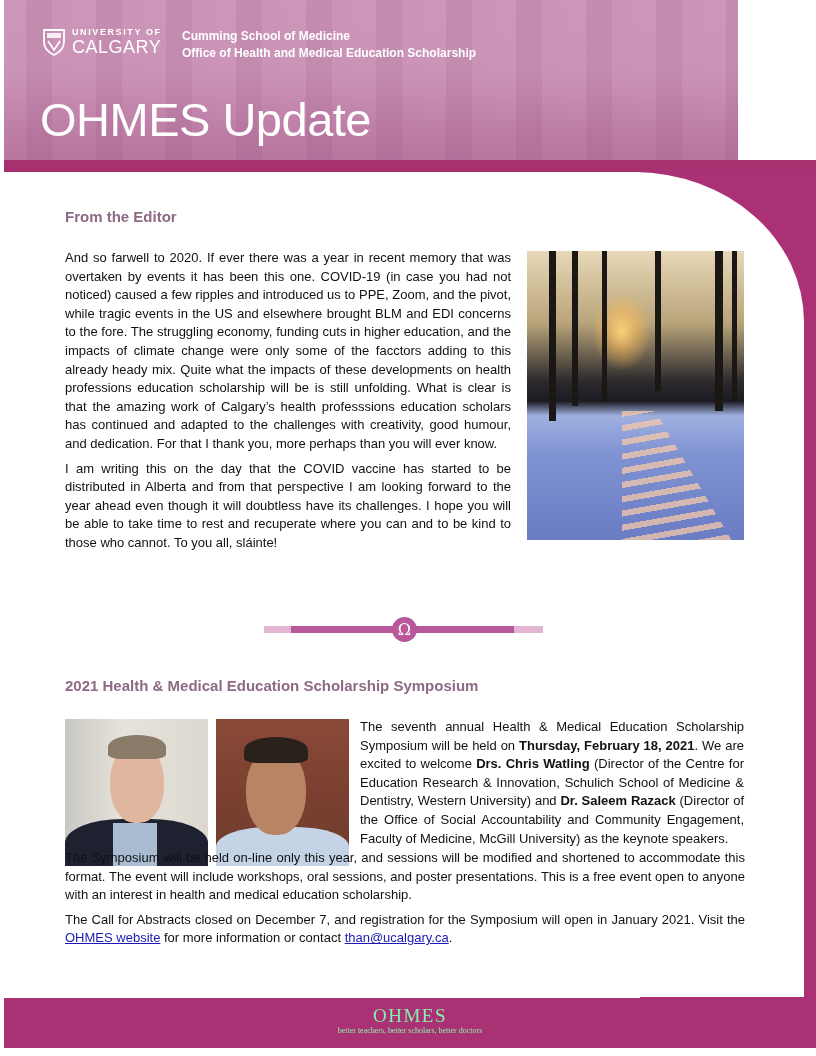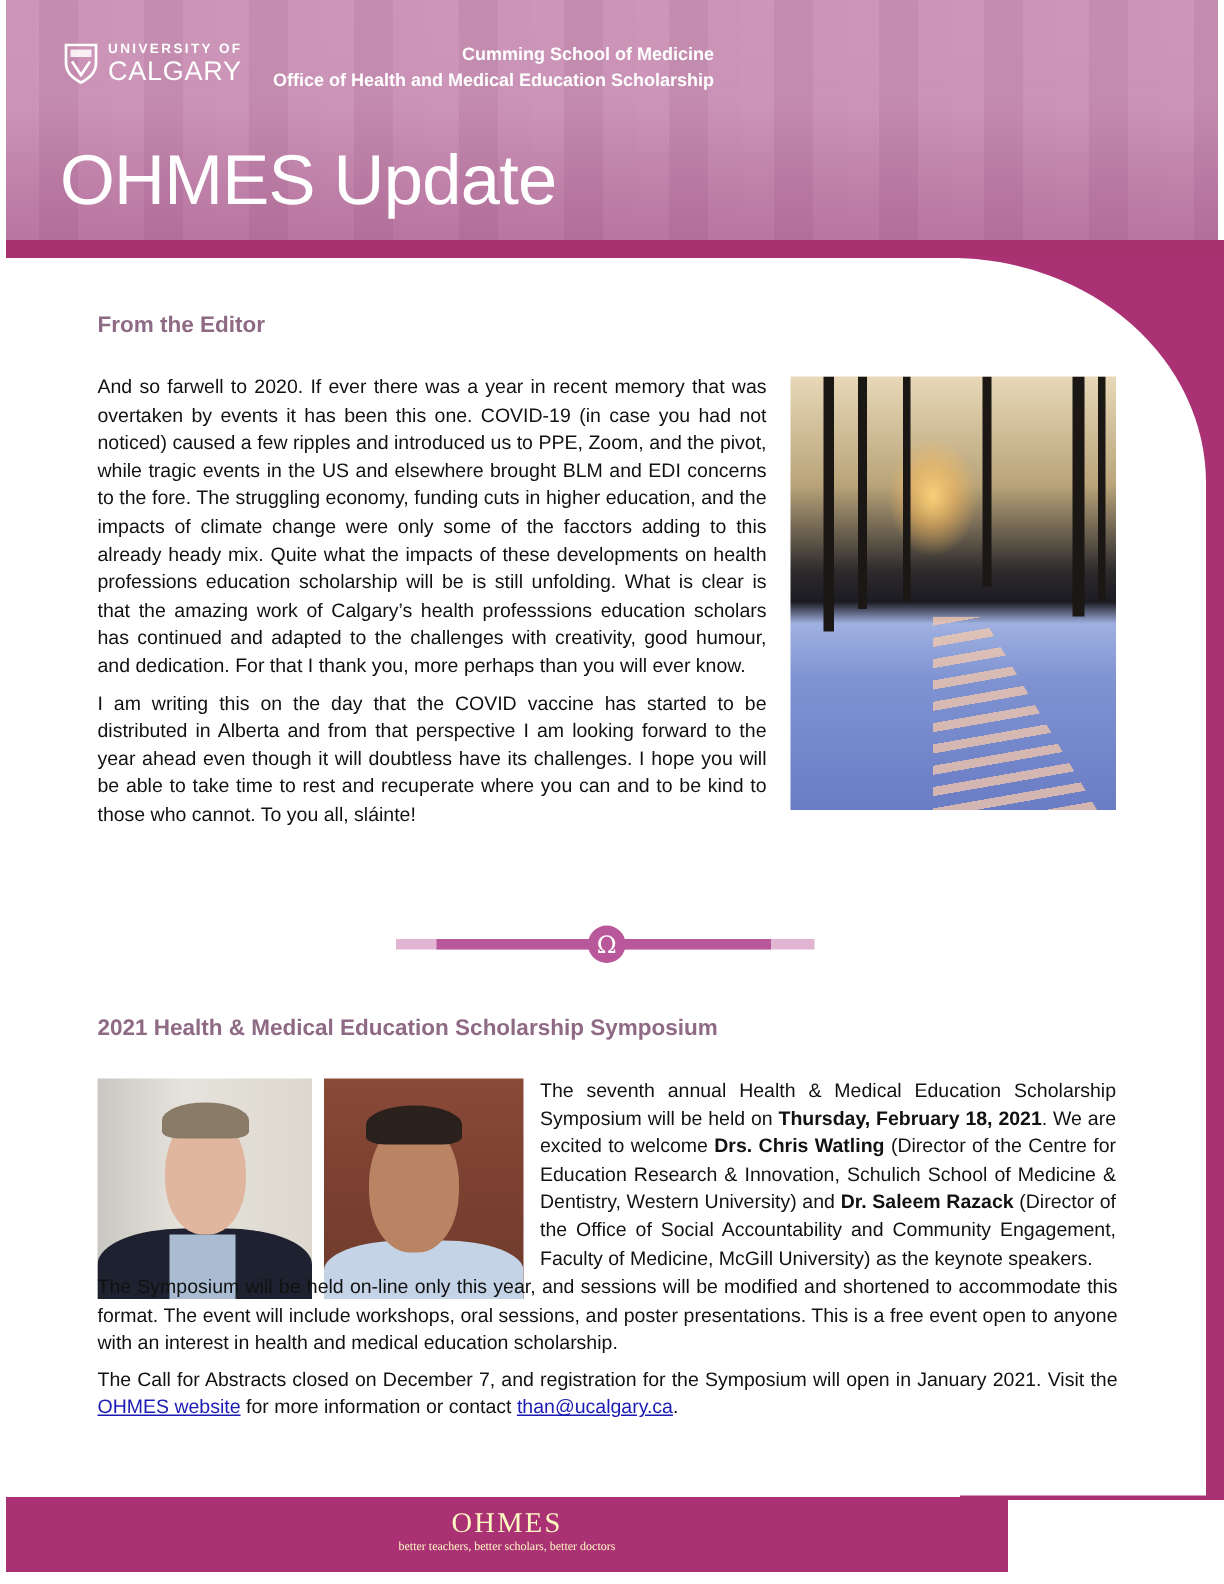--- a/index.html
+++ b/index.html
@@ -1,57 +1,57 @@
 <!DOCTYPE html>
 <html><head>
 <meta charset="utf-8">
 <style>
   * { box-sizing: border-box; margin: 0; padding: 0; }
   html, body { width: 816px; height: 1056px; background: #ffffff; overflow: hidden; }
   body { position: relative; font-family: "Liberation Sans", sans-serif; color: #111; }
 
   
   .banner {
-    position: absolute; left: 4px; top: 0; width: 808px; height: 160px;
+    position: absolute; left: 4px; top: 0; width: 734px; height: 160px;
     background:
       linear-gradient(180deg, rgba(255,255,255,0.06) 0%, rgba(255,255,255,0) 40%),
       repeating-linear-gradient(90deg, rgba(255,255,255,0.05) 0 22px, rgba(0,0,0,0.03) 22px 48px, rgba(255,255,255,0.04) 48px 70px),
       linear-gradient(180deg, #c68ab0 0%, #c98fb4 40%, #bd7ca6 100%);
   }
   .banner .city {
     position: absolute; left: 0; right: 0; bottom: 0; height: 120px;
     background:
       linear-gradient(0deg, rgba(160,80,130,0.25), rgba(160,80,130,0) 70%);
   }
   .logo { position: absolute; left: 38px; top: 28px; display: flex; align-items: center; gap: 6px; }
   .logo-shield { width: 24px; height: 28px; }
   .logo-text { color: #fff; line-height: 1; }
   .logo-text .l1 { font-size: 9px; font-weight: bold; letter-spacing: 1.6px; }
   .logo-text .l2 { font-size: 18px; letter-spacing: 0.5px; margin-top: 1px; }
-  .school { position: absolute; left: 178px; top: 28px; color: #fff; font-weight: bold; font-size: 12px; line-height: 17px; text-align: right; }
+  .school { position: absolute; left: 178px; top: 28px; color: #fff; font-weight: bold; font-size: 12px; line-height: 17px; }
   .title { position: absolute; left: 36px; top: 92px; color: #fff; font-size: 47px; letter-spacing: -0.5px; }
   .issue { position: absolute; left: 416px; top: 100px; color: #fff; font-size: 23px; }
 
   .band { position: absolute; left: 4px; top: 160px; width: 812px; height: 12px; background: #a8306f; }
 
   
   .right-frame {
     position: absolute; left: 640px; top: 170px; width: 176px; height: 830px;
     background: #aa3174;
   }
   .content-shape {
     position: absolute; left: 0; top: 172px; width: 804px; height: 825px;
     background: #fff;
     border-top-right-radius: 170px 150px;
   }
 
   
   .footer {
-    position: absolute; left: 4px; top: 998px; width: 668px; height: 50px;
-    background: #aa3174; color: #fef9c3; text-align: center;
+    position: absolute; left: 4px; top: 998px; width: 812px; height: 50px;
+    background: #aa3174; color: #86efac; text-align: center;
   }
   .footer .brand { font-family: "Liberation Serif", serif; font-size: 19px; letter-spacing: 1.5px; margin-top: 8px; line-height: 20px; }
   .footer .tagline { font-family: "Liberation Serif", serif; font-size: 8px; line-height: 10px; }
 
   
   .h2 { position: absolute; color: #8e6a84; font-weight: bold; font-size: 15px; }
   .para { position: absolute; font-size: 13px; line-height: 18.6px; text-align: justify; color: #111; }
   .para p { margin-bottom: 6px; }
   .para b { font-weight: bold; }
   .sig { font-style: italic; }

